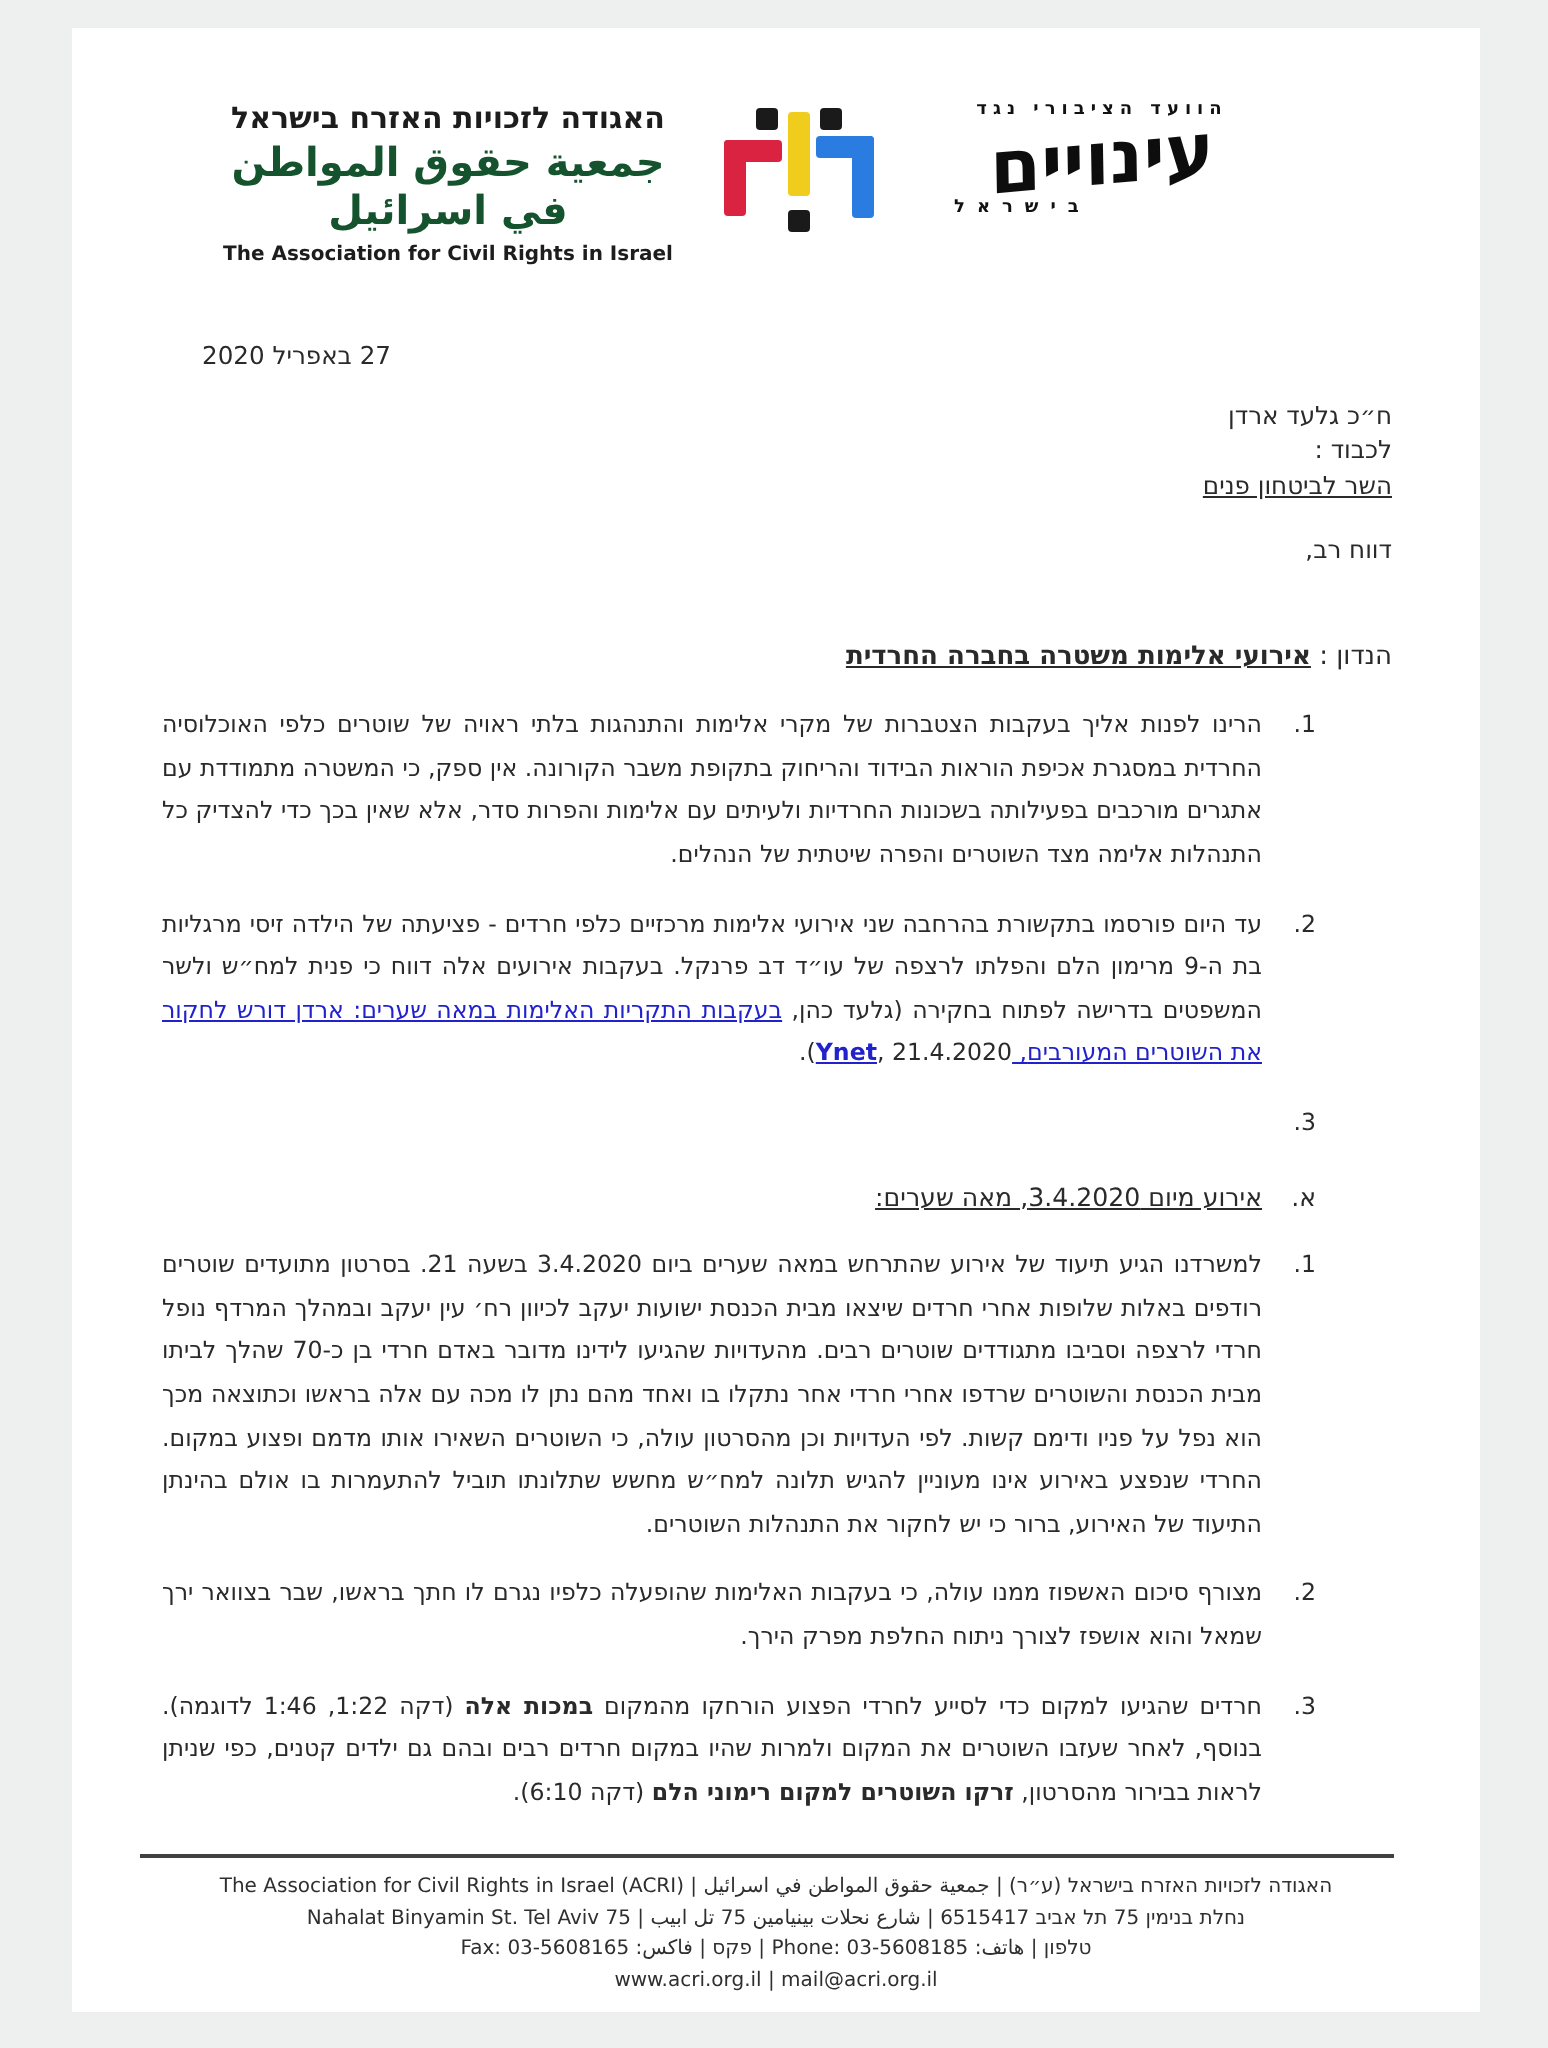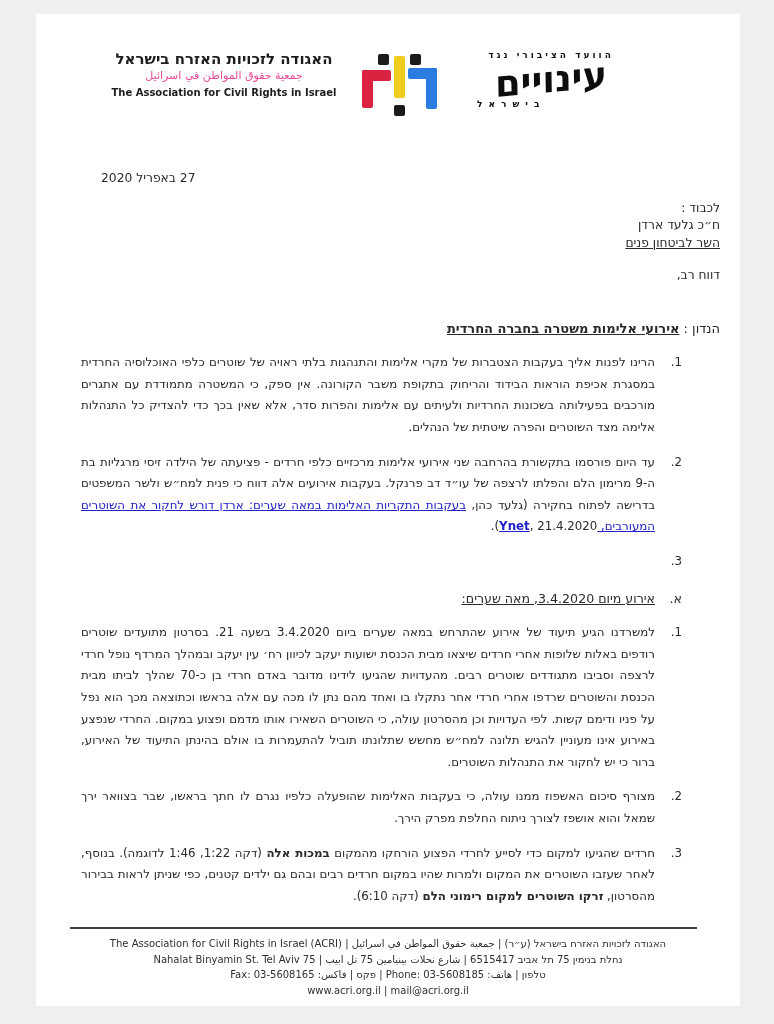--- a/index.html
+++ b/index.html
@@ -17,39 +17,39 @@
     background:#ffffff;
     overflow:hidden;
   }
   
   .header{
     display:flex;align-items:flex-start;
     padding:36px 0 0 40px;height:104px;
   }
   .acri-logo{width:242px;text-align:center;direction:rtl;margin-left:27px;}
   .acri-heb{font-size:15px;font-weight:bold;color:#1d1d1d;}
-  .acri-ar{font-size:11px;color:#ec4899;margin-top:1px;}
+  .acri-ar{font-size:20px;color:#14532d;margin-top:1px;font-weight:bold;}
   .acri-en{font-size:10px;font-weight:bold;color:#1d1d1d;margin-top:5px;direction:ltr;}
   .acri-mark{position:relative;width:78px;height:66px;margin-left:16px;margin-top:4px;flex:none;}
   .acri-mark div{position:absolute;border-radius:2px;}
   .mk-sq{width:11px;height:11px;background:#1a1a1a;}
   .mk-sq.tl{left:17px;top:0;}
   .mk-sq.tr{left:49px;top:0;}
   .mk-sq.bc{left:33px;top:51px;}
   .mk-yellow{left:33px;top:2px;width:11px;height:42px;background:#f0cd1c;}
   .mk-red-h{left:1px;top:16px;width:29px;height:11px;background:#da2340;}
   .mk-red-v{left:1px;top:16px;width:11px;height:38px;background:#da2340;}
   .mk-blue-h{left:47px;top:14px;width:29px;height:11px;background:#2b7ce0;}
   .mk-blue-v{left:65px;top:14px;width:11px;height:41px;background:#2b7ce0;}
   .pcati{width:172px;margin-left:26px;text-align:center;flex:none;}
   .pcati-top{font-size:9px;font-weight:bold;letter-spacing:3px;color:#111;direction:rtl;}
   .pcati-main{font-size:37px;font-weight:bold;color:#0d0d0d;line-height:1.05;margin-top:1px;transform:rotate(-5deg) skewX(-4deg);direction:rtl;}
   .pcati-bottom{font-size:9px;font-weight:bold;letter-spacing:6px;color:#111;text-align:left;padding-left:12px;margin-top:-1px;direction:rtl;}
   
-  .content{direction:rtl;padding:0 20px 0 45px;font-size:11.8px;line-height:21.6px;}
+  .content{direction:rtl;padding:0 44px 0 45px;font-size:11.8px;line-height:21.6px;}
   .date{margin-top:14px;text-align:left;padding-left:20px;font-size:12.3px;}
   .recipient{margin-top:10px;text-align:right;padding-left:0;font-size:12.3px;line-height:17.5px;}
   .recipient div{padding-left:18px;}
   .recipient,.greeting{padding-left:0;}
   .recipient > div, .greeting{margin-left:0;}
   .recipient > div{margin-right:0;}
   .recipient .ind, .greeting{padding-left:0;margin-right:0;}
   .recipient > div{padding-left:18px;}
   .u{text-decoration:underline;}
   .greeting{margin-top:13px;text-align:right;padding-left:18px;font-size:12.3px;}
@@ -94,22 +94,22 @@
       <div class="pcati-main">עינויים</div>
       <div class="pcati-bottom">בישראל</div>
     </div>
   </div>
 
   <div class="content">
 
     <div class="date">27 באפריל 2020</div>
 
     <div class="recipient">
+      <div>ח״כ גלעד ארדן</div>
       <div>לכבוד :</div>
-      <div>ח״כ גלעד ארדן</div>
       <div class="u">השר לביטחון פנים</div>
     </div>
 
     <div class="greeting">דווח רב,</div>
 
     <div class="subject">
       <span>הנדון : </span><span class="subj-text">אירועי אלימות משטרה בחברה החרדית</span>
     </div>
 
     <div class="item">

